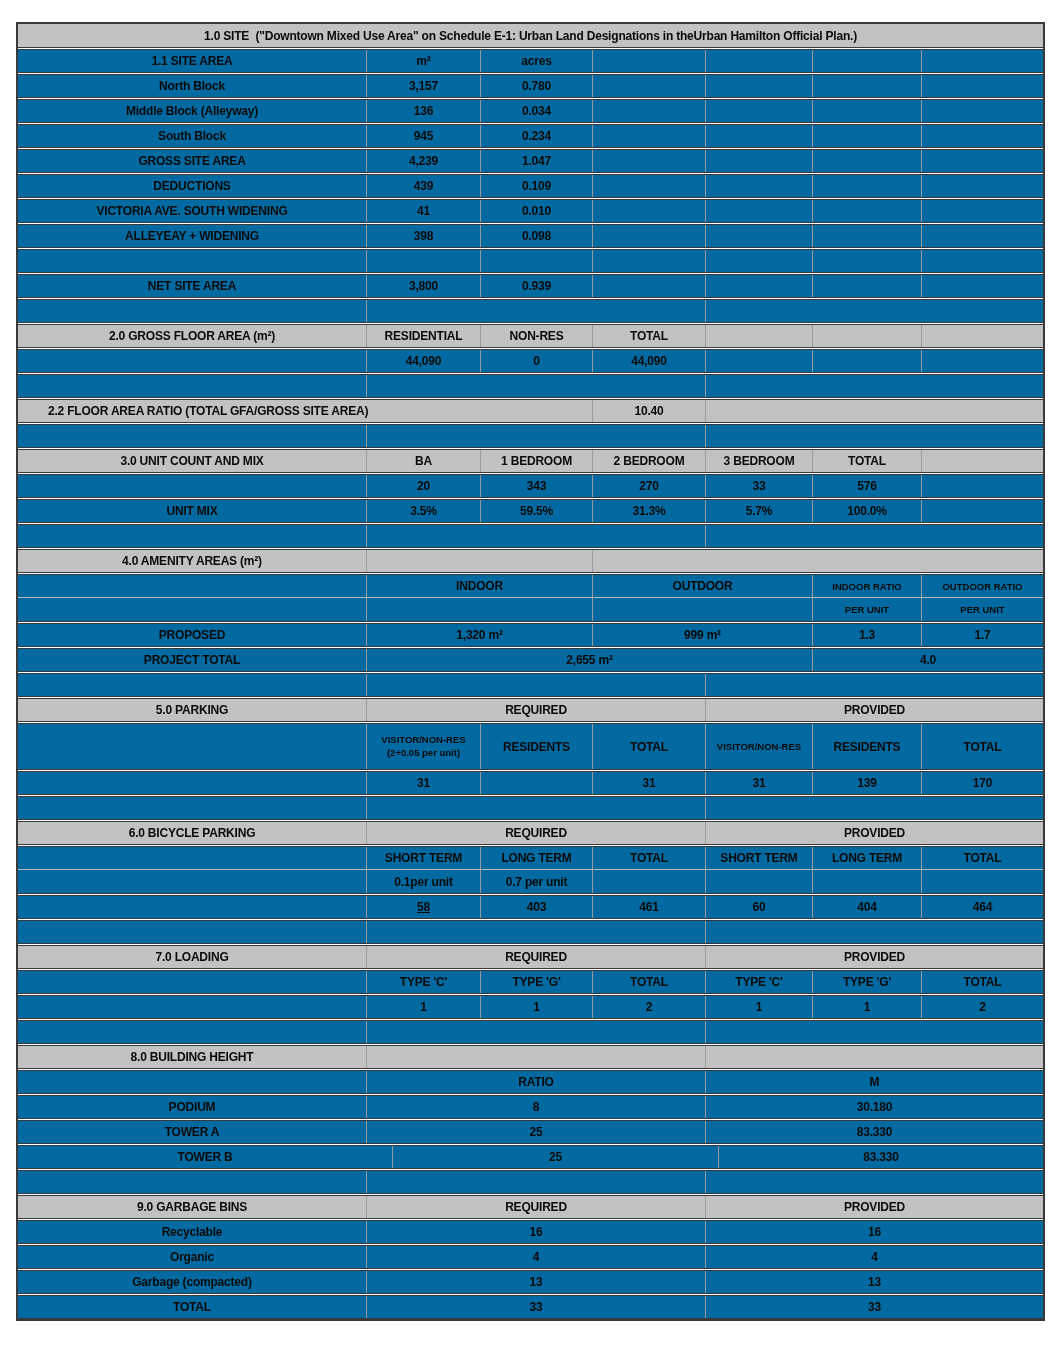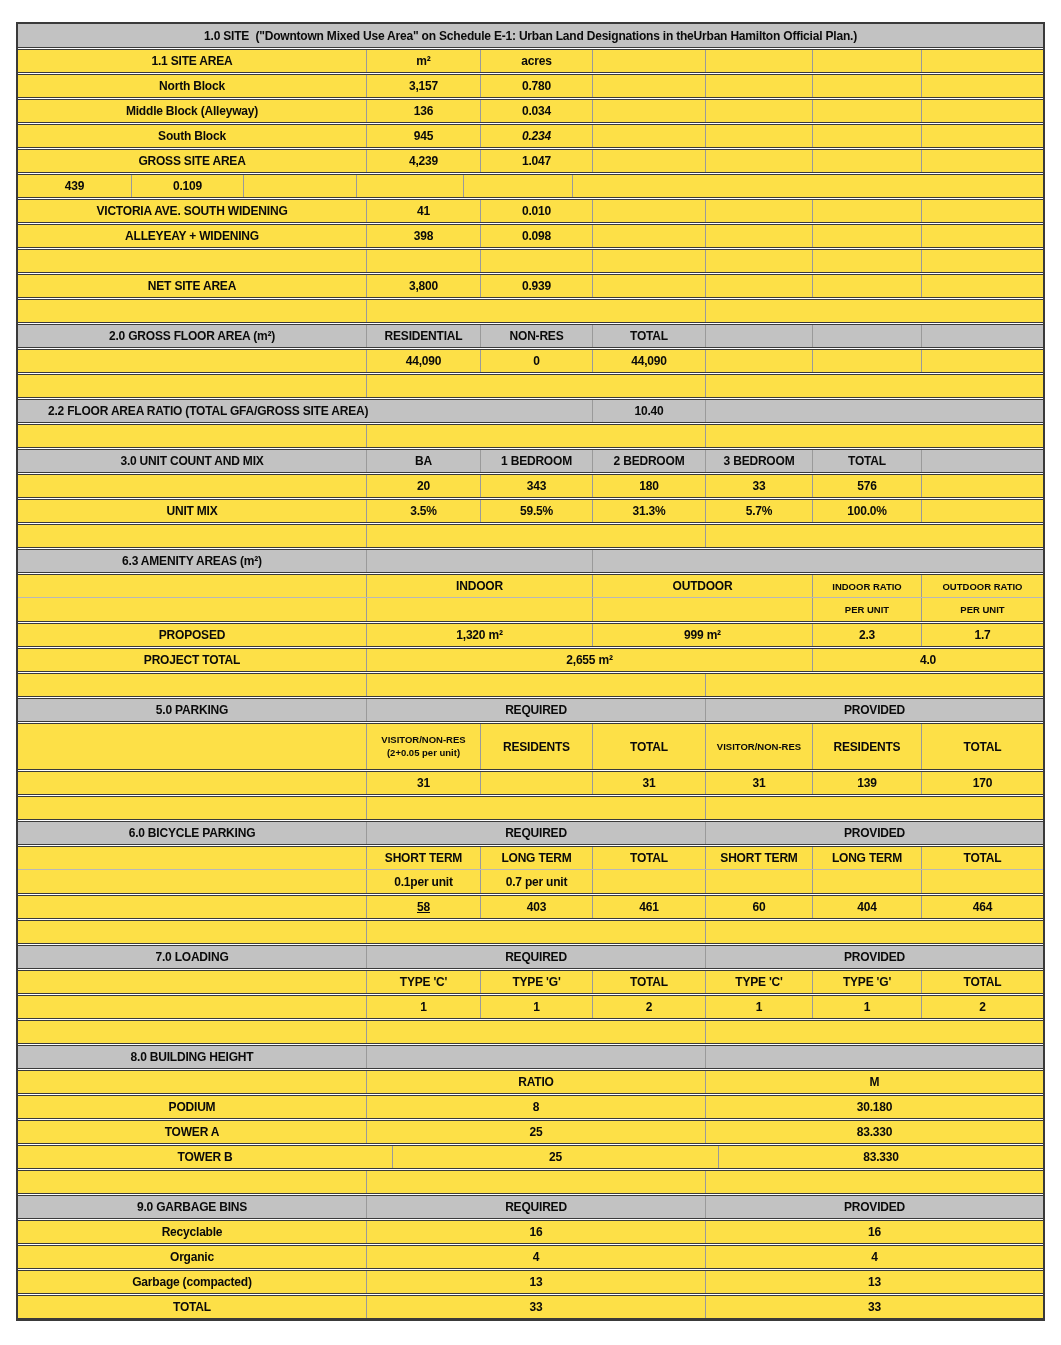--- a/index.html
+++ b/index.html
@@ -11,21 +11,21 @@
   .page{
     width:1061px;height:1345px;background:#ffffff;position:relative;
     font-family:"Liberation Sans","DejaVu Sans",sans-serif;
     color:#0a0a0a;
   }
   .tbl{
     position:absolute;left:16px;top:22px;width:1029px;
     border:2px solid var(--dark);background:#ffffff;box-sizing:border-box;
   }
   .row{
-    display:flex;height:24px;box-sizing:border-box;background:#fde047;
+    display:flex;height:24px;box-sizing:border-box;background:#0369a1;
     border-top:1px solid var(--dark);border-bottom:1px solid var(--dark);
     margin-top:1px;
   }
   .row:first-child{margin-top:0;border-top:none;}
   .row.gray{background:var(--gray);}
   .row.bt-none{border-top:none;margin-top:0;}
   .row.bb-light{border-bottom:1px solid #b8b8b8;}
   .cell{
     box-sizing:border-box;height:100%;
     border-right:1px solid var(--light);
@@ -69,36 +69,37 @@
         <div class="cell" style="width: 114px;">136</div>
         <div class="cell" style="width: 112px;">0.034</div>
         <div class="cell" style="width: 113px;"></div>
         <div class="cell" style="width: 107px;"></div>
         <div class="cell" style="width: 109px;"></div>
         <div class="cell last" style="width: 121px;"></div>
       </div>
       <div class="row">
         <div class="cell" style="width: 349px;">South Block</div>
         <div class="cell" style="width: 114px;">945</div>
-        <div class="cell" style="width: 112px; font-style: italic;">0.234</div>
+        <div class="cell" style="width: 112px;">0.234</div>
         <div class="cell" style="width: 113px;"></div>
         <div class="cell" style="width: 107px;"></div>
         <div class="cell" style="width: 109px;"></div>
         <div class="cell last" style="width: 121px;"></div>
       </div>
       <div class="row">
         <div class="cell" style="width: 349px;">GROSS SITE AREA</div>
         <div class="cell" style="width: 114px;">4,239</div>
         <div class="cell" style="width: 112px;">1.047</div>
         <div class="cell" style="width: 113px;"></div>
         <div class="cell" style="width: 107px;"></div>
         <div class="cell" style="width: 109px;"></div>
         <div class="cell last" style="width: 121px;"></div>
       </div>
       <div class="row">
+        <div class="cell" style="width: 349px;">DEDUCTIONS</div>
         <div class="cell" style="width: 114px;">439</div>
         <div class="cell" style="width: 112px;">0.109</div>
         <div class="cell" style="width: 113px;"></div>
         <div class="cell" style="width: 107px;"></div>
         <div class="cell" style="width: 109px;"></div>
         <div class="cell last" style="width: 121px;"></div>
       </div>
       <div class="row">
         <div class="cell" style="width: 349px;">VICTORIA AVE. SOUTH WIDENING</div>
         <div class="cell" style="width: 114px;">41</div>
@@ -179,41 +180,41 @@
         <div class="cell" style="width: 112px;">1 BEDROOM</div>
         <div class="cell" style="width: 113px;">2 BEDROOM</div>
         <div class="cell" style="width: 107px;">3 BEDROOM</div>
         <div class="cell" style="width: 109px;">TOTAL</div>
         <div class="cell last" style="width: 121px;"></div>
       </div>
       <div class="row">
         <div class="cell" style="width: 349px;"></div>
         <div class="cell" style="width: 114px;">20</div>
         <div class="cell" style="width: 112px;">343</div>
-        <div class="cell" style="width: 113px;">180</div>
+        <div class="cell" style="width: 113px;">270</div>
         <div class="cell" style="width: 107px;">33</div>
         <div class="cell" style="width: 109px;">576</div>
         <div class="cell last" style="width: 121px;"></div>
       </div>
       <div class="row">
         <div class="cell" style="width: 349px;">UNIT MIX</div>
         <div class="cell" style="width: 114px;">3.5%</div>
         <div class="cell" style="width: 112px;">59.5%</div>
         <div class="cell" style="width: 113px;">31.3%</div>
         <div class="cell" style="width: 107px;">5.7%</div>
         <div class="cell" style="width: 109px;">100.0%</div>
         <div class="cell last" style="width: 121px;"></div>
       </div>
       <div class="row">
         <div class="cell" style="width: 349px;"></div>
         <div class="cell" style="width: 339px;"></div>
         <div class="cell last" style="width: 337px;"></div>
       </div>
       <div class="row gray">
-        <div class="cell" style="width: 349px;">6.3 AMENITY AREAS (m²)</div>
+        <div class="cell" style="width: 349px;">4.0 AMENITY AREAS (m²)</div>
         <div class="cell" style="width: 226px;"></div>
         <div class="cell last" style="width: 450px;"></div>
       </div>
       <div class="row bb-light">
         <div class="cell" style="width: 349px;"></div>
         <div class="cell" style="width: 226px;">INDOOR</div>
         <div class="cell" style="width: 220px;">OUTDOOR</div>
         <div class="cell small" style="width: 109px;">INDOOR RATIO</div>
         <div class="cell small last" style="width: 121px;">OUTDOOR RATIO</div>
       </div>
@@ -221,21 +222,21 @@
         <div class="cell" style="width: 349px;"></div>
         <div class="cell" style="width: 226px;"></div>
         <div class="cell" style="width: 220px;"></div>
         <div class="cell small" style="width: 109px;">PER UNIT</div>
         <div class="cell small last" style="width: 121px;">PER UNIT</div>
       </div>
       <div class="row">
         <div class="cell" style="width: 349px;">PROPOSED</div>
         <div class="cell" style="width: 226px;">1,320 m²</div>
         <div class="cell" style="width: 220px;">999 m²</div>
-        <div class="cell" style="width: 109px;">2.3</div>
+        <div class="cell" style="width: 109px;">1.3</div>
         <div class="cell last" style="width: 121px;">1.7</div>
       </div>
       <div class="row">
         <div class="cell" style="width: 349px;">PROJECT TOTAL</div>
         <div class="cell" style="width: 446px;">2,655 m²</div>
         <div class="cell last" style="width: 230px;">4.0</div>
       </div>
       <div class="row">
         <div class="cell" style="width: 349px;"></div>
         <div class="cell" style="width: 339px;"></div>

